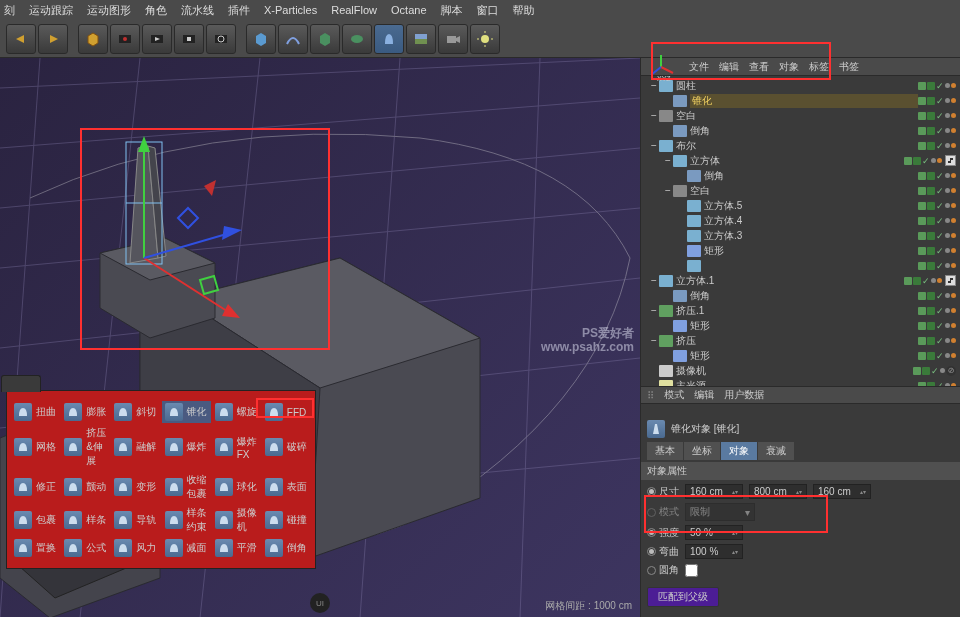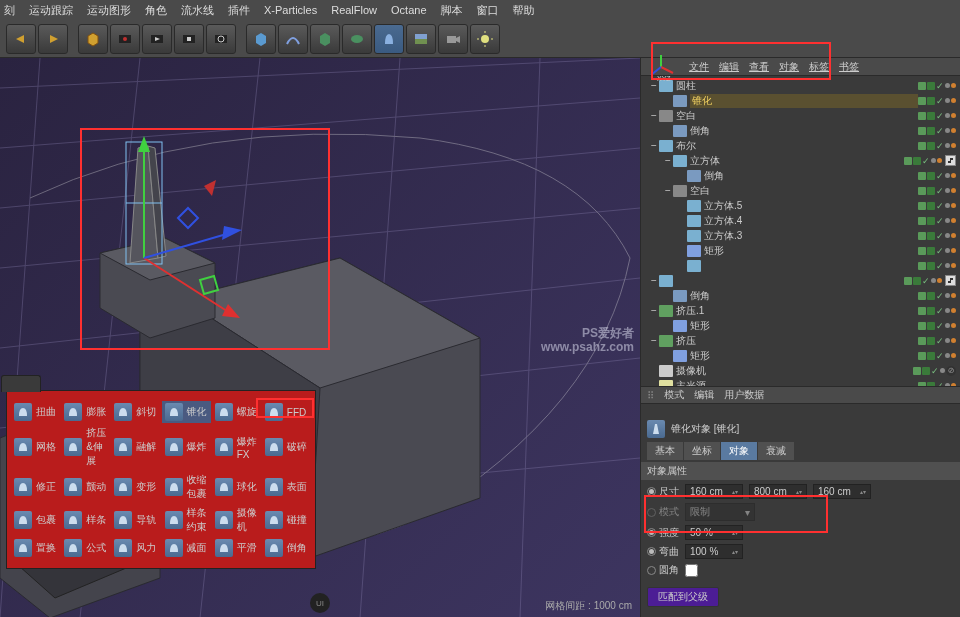--- a/index.html
+++ b/index.html
@@ -11,21 +11,21 @@
 .tool-sep { width: 6px; }
 .main-area { display: flex; height: 559px; }
 .viewport { flex: 1; background: linear-gradient(135deg, #2a2340, #3d3560); position: relative; overflow: hidden; }
 .right-panel { width: 320px; background: #3a3a3a; display: flex; flex-direction: column; border-left: 1px solid #2a2a2a; }
 .red-box { position: absolute; border: 2px solid #ff3030; pointer-events: none; }
 .deform-popup { position: absolute; left: 6px; top: 390px; width: 310px; background: #b91c1c; border: 1px solid #222; display: grid; grid-template-columns: repeat(6, 1fr); gap: 1px; padding: 10px 4px 4px 4px; }
 .deform-popup::before { content:""; position:absolute; left:-6px; top:-16px; width:38px; height:16px; background:#3a3a3a; border:1px solid #222; border-bottom:none; border-radius:3px 3px 0 0;}
 .def-item { display: flex; align-items: center; gap: 4px; padding: 2px 3px; font-size: 10px; color: #ccc; cursor: pointer; }
 .def-ico { width: 18px; height: 18px; background: linear-gradient(#6a8ab0,#4a6a90); border-radius: 2px; flex-shrink: 0; display:flex; align-items:center; justify-content:center; }
 .def-ico svg { width:14px; height:14px; }
-.om-header { height: 18px; background: #4a4a4a; display: flex; align-items: center; padding: 0 6px; gap: 10px; font-size: 10px; border-bottom: 1px solid #2a2a2a; text-decoration: underline; }
+.om-header { height: 18px; background: #4a4a4a; display: flex; align-items: center; padding: 0 6px; gap: 10px; font-size: 10px; border-bottom: 1px solid #2a2a2a; }
 .om-axis { width: 28px; height: 28px; position: relative; margin-right: 4px; }
 .om-tree { flex: 0 0 310px; overflow: auto; background: #3a3a3a; padding: 2px 0; }
 .tree-row { display: flex; align-items: center; height: 15px; font-size: 10px; color: #ccc; }
 .tree-indent { flex-shrink: 0; }
 .tree-exp { width: 10px; text-align: center; color: #ccc; flex-shrink: 0; cursor:pointer;}
 .tree-ico { width: 14px; height: 12px; margin-right: 3px; flex-shrink: 0; background:#6aa0d0; border-radius:1px;}
 .tree-name { flex: 1; white-space: nowrap; overflow: hidden; }
 .tree-name.sel { background: #5a5030; color: #f0d060; padding: 0 2px; }
 .tree-dots { display: flex; gap: 1px; margin-left: auto; padding-right: 4px; align-items:center;}
 .dot { width: 8px; height: 8px; border-radius: 1px; }
@@ -408,20 +408,21 @@
             <div class="dot g2"></div>
             <div class="dot chk">✓</div>
             <div class="dot lo"></div>
             <div class="dot o"></div>
           </div>
         </div>
         <div class="tree-row">
           <div class="tree-indent" style="width: 8px;"></div>
           <div class="tree-exp">−</div>
           <div class="tree-ico" style="background: rgb(122, 176, 208);"></div>
+          <div class="tree-name">立方体.1</div>
           <div class="tree-dots">
             <div class="dot g"></div>
             <div class="dot g2"></div>
             <div class="dot chk">✓</div>
             <div class="dot lo"></div>
             <div class="dot o"></div>
             <div class="tag-sq"></div>
           </div>
         </div>
         <div class="tree-row">

